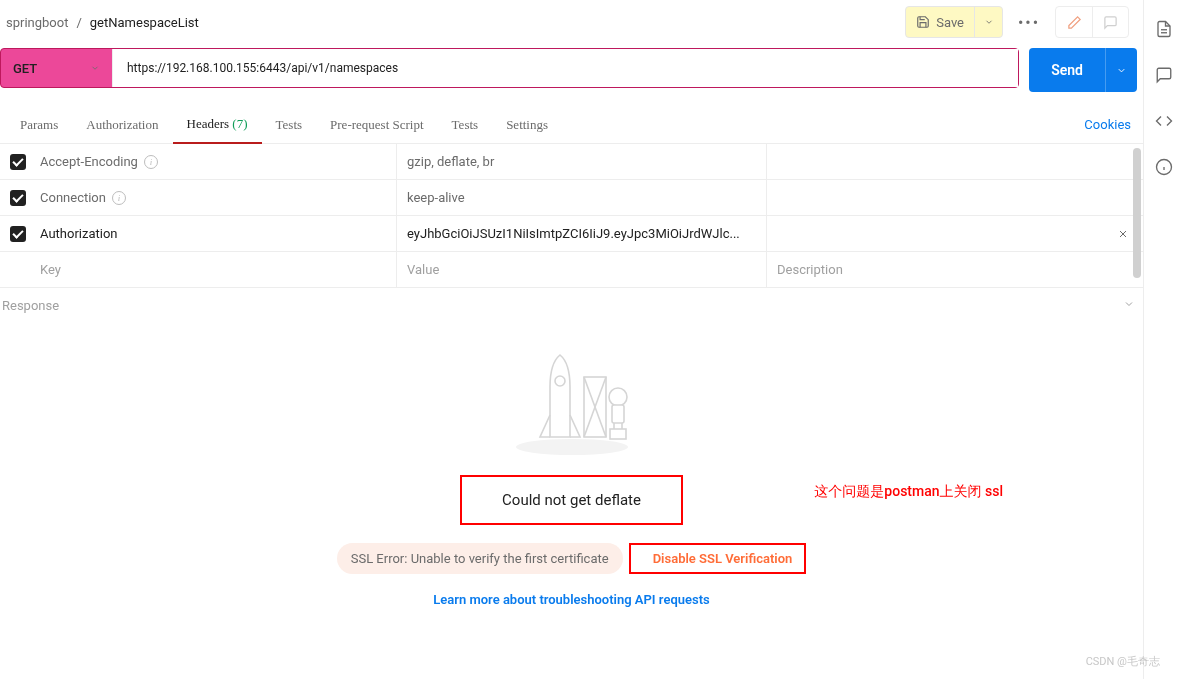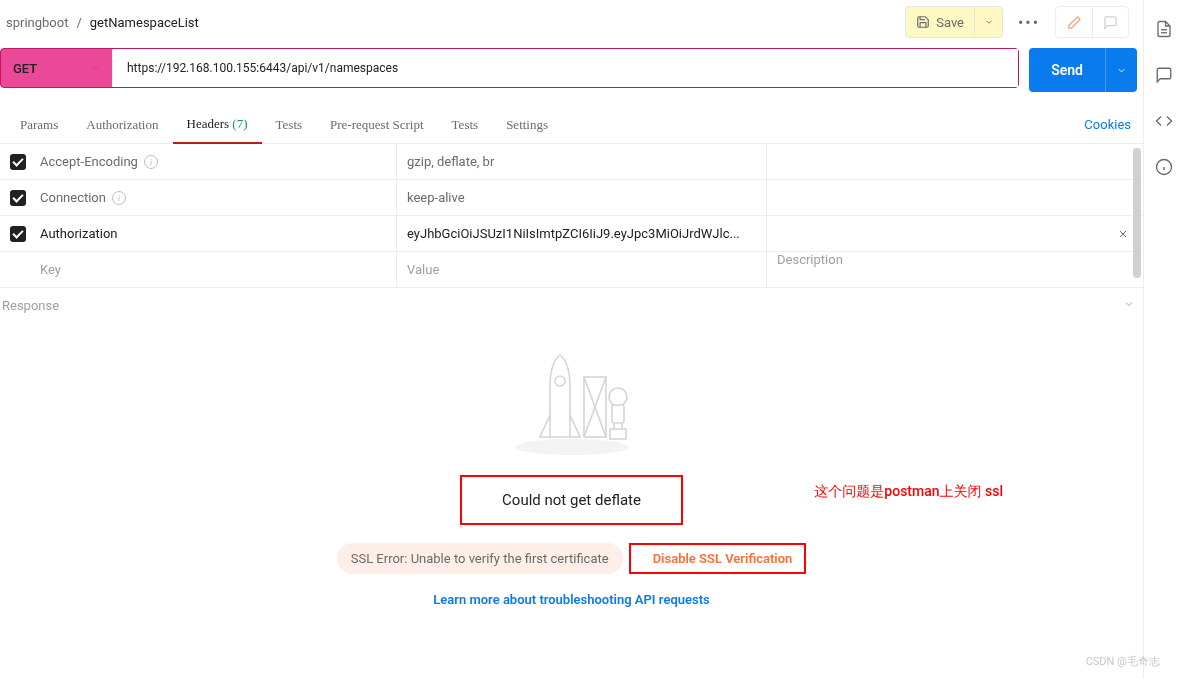--- a/index.html
+++ b/index.html
@@ -42,21 +42,21 @@
 .cookies-link { color: #097bed; font-size: 13px; padding-right: 6px; cursor: pointer; }
 
 
 .htable { display: flex; flex-direction: column; position: relative; }
 .hrow { display: flex; border-bottom: 1px solid #ededed; height: 36px; align-items: center; position: relative; }
 .hcol-chk { width: 36px; display: flex; align-items: center; justify-content: center; }
 .chk { width: 16px; height: 16px; border-radius: 3px; background: #212121; position: relative; }
 .chk::after { content: ""; position: absolute; left: 3px; top: 4px; width: 8px; height: 4px; border-left: 2px solid #fff; border-bottom: 2px solid #fff; transform: rotate(-45deg); }
 .hcol-key { width: 360px; padding-left: 4px; color: #6b6b6b; display: flex; align-items: center; gap: 6px; }
 .hcol-val { width: 370px; padding-left: 10px; color: #6b6b6b; border-left: 1px solid #ededed; height: 100%; display: flex; align-items: center; }
-.hcol-desc { flex: 1; padding-left: 10px; color: #a0a0a0; border-left: 1px solid #ededed; height: 100%; display: flex; }
+.hcol-desc { flex: 1; padding-left: 10px; color: #a0a0a0; border-left: 1px solid #ededed; height: 100%; display: flex; align-items: center; }
 .hcol-act { width: 40px; display: flex; align-items: center; justify-content: center; color: #6b6b6b; cursor: pointer; }
 .hrow.placeholder .hcol-key, .hrow.placeholder .hcol-val, .hrow.placeholder .hcol-desc { color: #a0a0a0; }
 .hrow.dark .hcol-key, .hrow.dark .hcol-val { color: #212121; }
 .info-i { width: 14px; height: 14px; border: 1px solid #bdbdbd; border-radius: 50%; display: inline-flex; align-items: center; justify-content: center; font-size: 9px; color: #bdbdbd; font-style: italic; font-family: serif; }
 .scroll-thumb { position: absolute; right: 2px; top: 4px; width: 8px; height: 130px; background: #d0d0d0; border-radius: 4px; }
 
 
 .resp-header { display: flex; align-items: flex-start; padding: 10px 8px 6px 2px; color: #a0a0a0; font-size: 13px; }
 .resp-header .sp { flex: 1; }
 .resp-body { flex: 1; display: flex; flex-direction: column; align-items: center; justify-content: flex-start; padding-top: 28px; gap: 18px; position: relative; }

